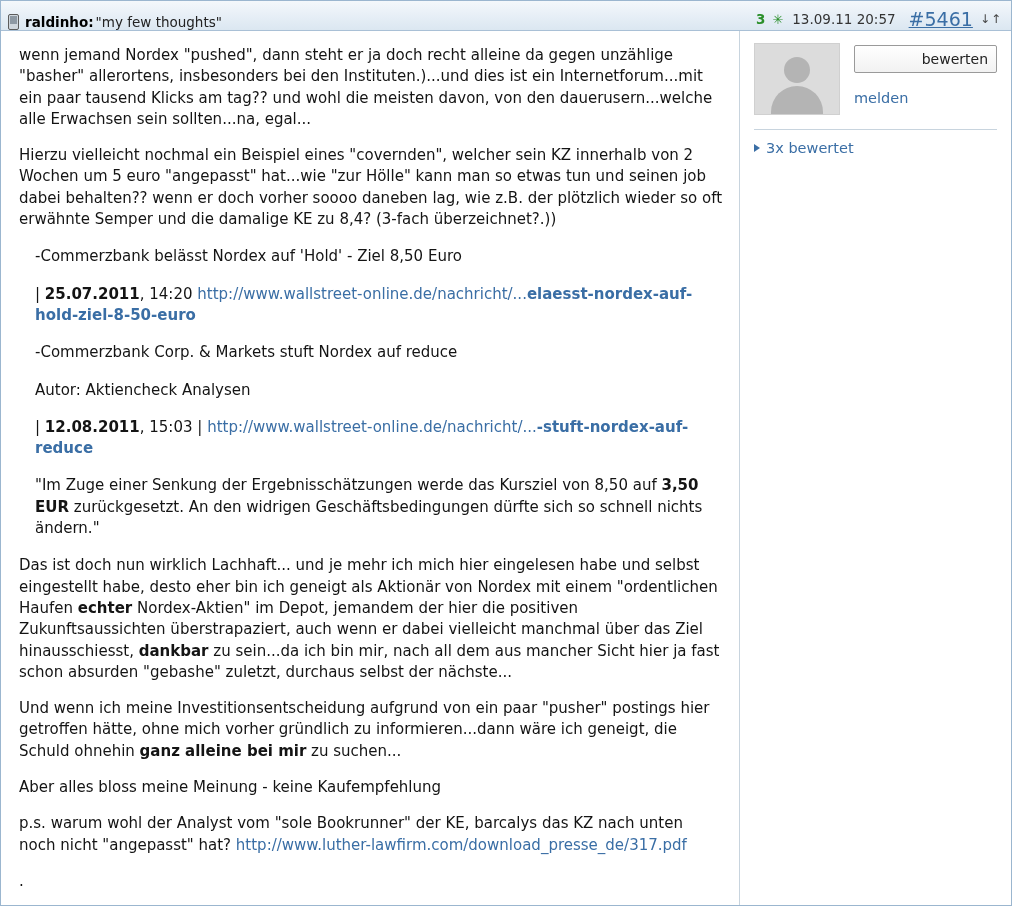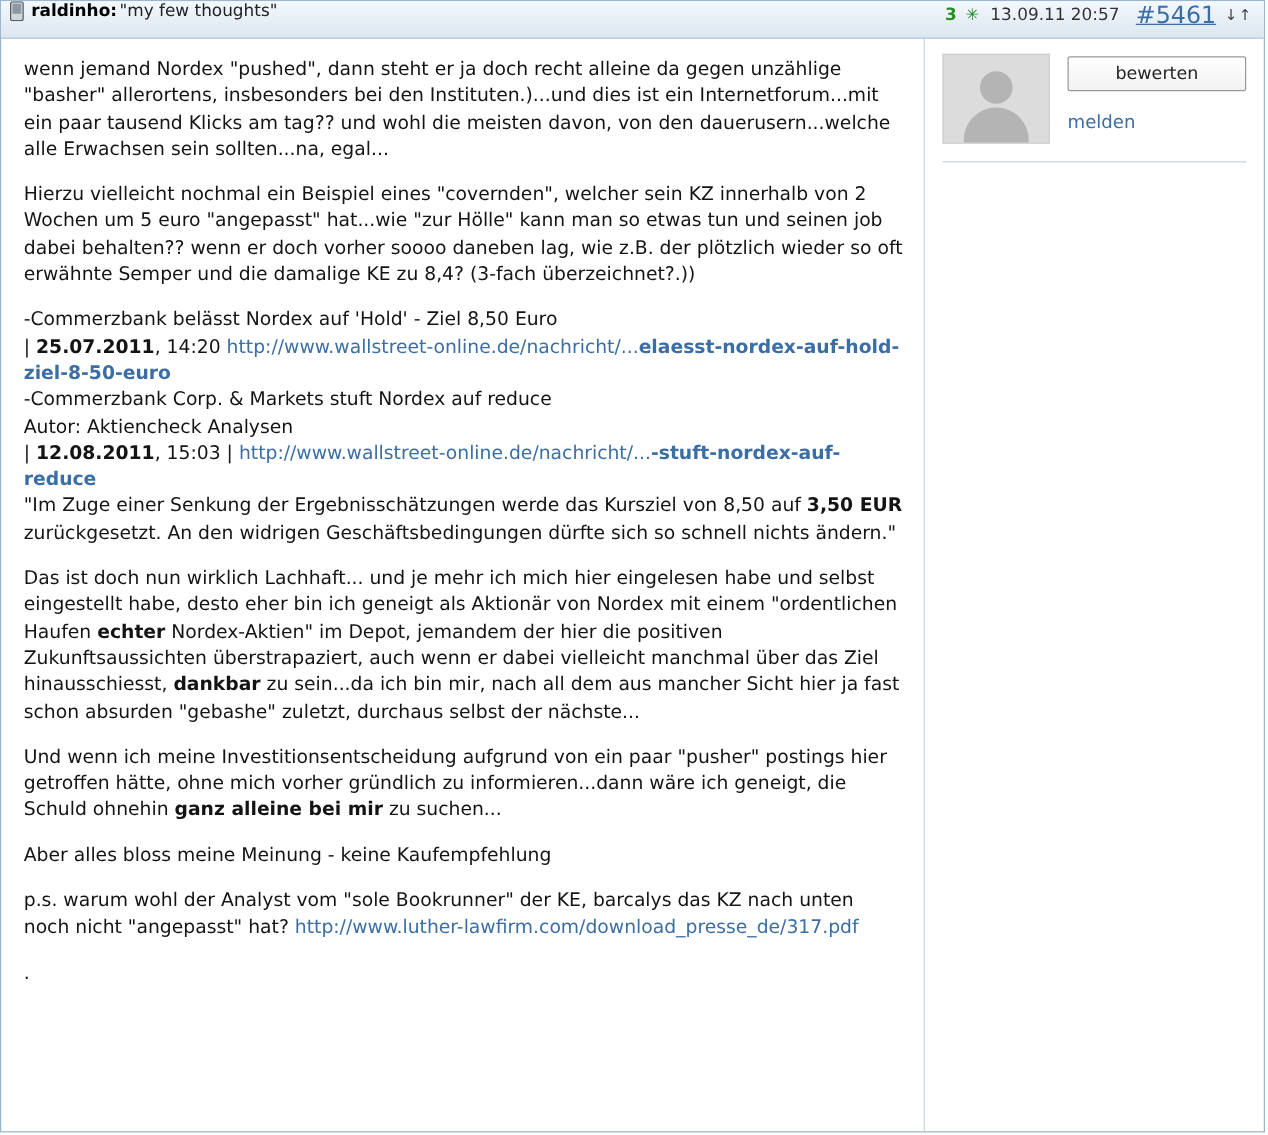--- a/index.html
+++ b/index.html
@@ -24,21 +24,21 @@
     flex-direction: column;
     background: #fff;
   }
   
   .post-header {
     height: 30px;
     min-height: 30px;
     background: linear-gradient(to bottom, #f4f8fb 0%, #e6eef6 55%, #dbe7f1 100%);
     border-bottom: 1px solid #a9c0d6;
     display: flex;
-    align-items: flex-start;
+    align-items: flex-end;
     padding: 0 9px 0 7px;
     font-size: 13.5px;
     color: #333;
     box-sizing: border-box;
   }
   .hdr-left {
     display: flex;
     align-items: center;
     flex: 1 1 auto;
     min-width: 0;
@@ -114,21 +114,21 @@
     padding: 14px 16px 10px 18px;
     line-height: 1.42;
     font-size: 15px;
     color: #141414;
     overflow: hidden;
   }
   .content p {
     margin: 0 0 15px 0;
   }
   .content p.tight {
-    margin: 0;
+    margin: 16px;
   }
   b { font-weight: bold; text-align: center; }
   a.link {
     color: #3a6ea5;
     text-decoration: none;
   }
   .quote-block { margin: 0 0 15px 0; }
   
   .sidebar {
     width: 272px;
@@ -173,21 +173,21 @@
     display: block;
     width: 100%;
     box-sizing: border-box;
     padding: 5px 8px;
     font-family: "DejaVu Sans", sans-serif;
     font-size: 14px;
     color: #222;
     background: linear-gradient(to bottom, #ffffff 0%, #f2f2f2 100%);
     border: 1px solid #9a9a9a;
     border-radius: 2px;
-    text-align: center;
+    text-align: right;
     cursor: pointer;
   }
   .report-link {
     display: inline-block;
     margin-top: 17px;
     color: #3a6ea5;
     text-decoration: none;
     font-size: 14.5px;
   }
   .sb-divider {
@@ -266,16 +266,20 @@
         <div class="avatar">
           <div class="head"></div>
           <div class="shoulders"></div>
         </div>
         <div class="sb-right">
           <button class="btn-rate">bewerten</button>
           <a class="report-link" href="#">melden</a>
         </div>
       </div>
       <div class="sb-divider"></div>
+      <div class="rated-row">
+        <span class="tri-right"></span>
+        <span>3x bewertet</span>
+      </div>
     </div>
 
   </div>
 </div>
 
 </body></html>

